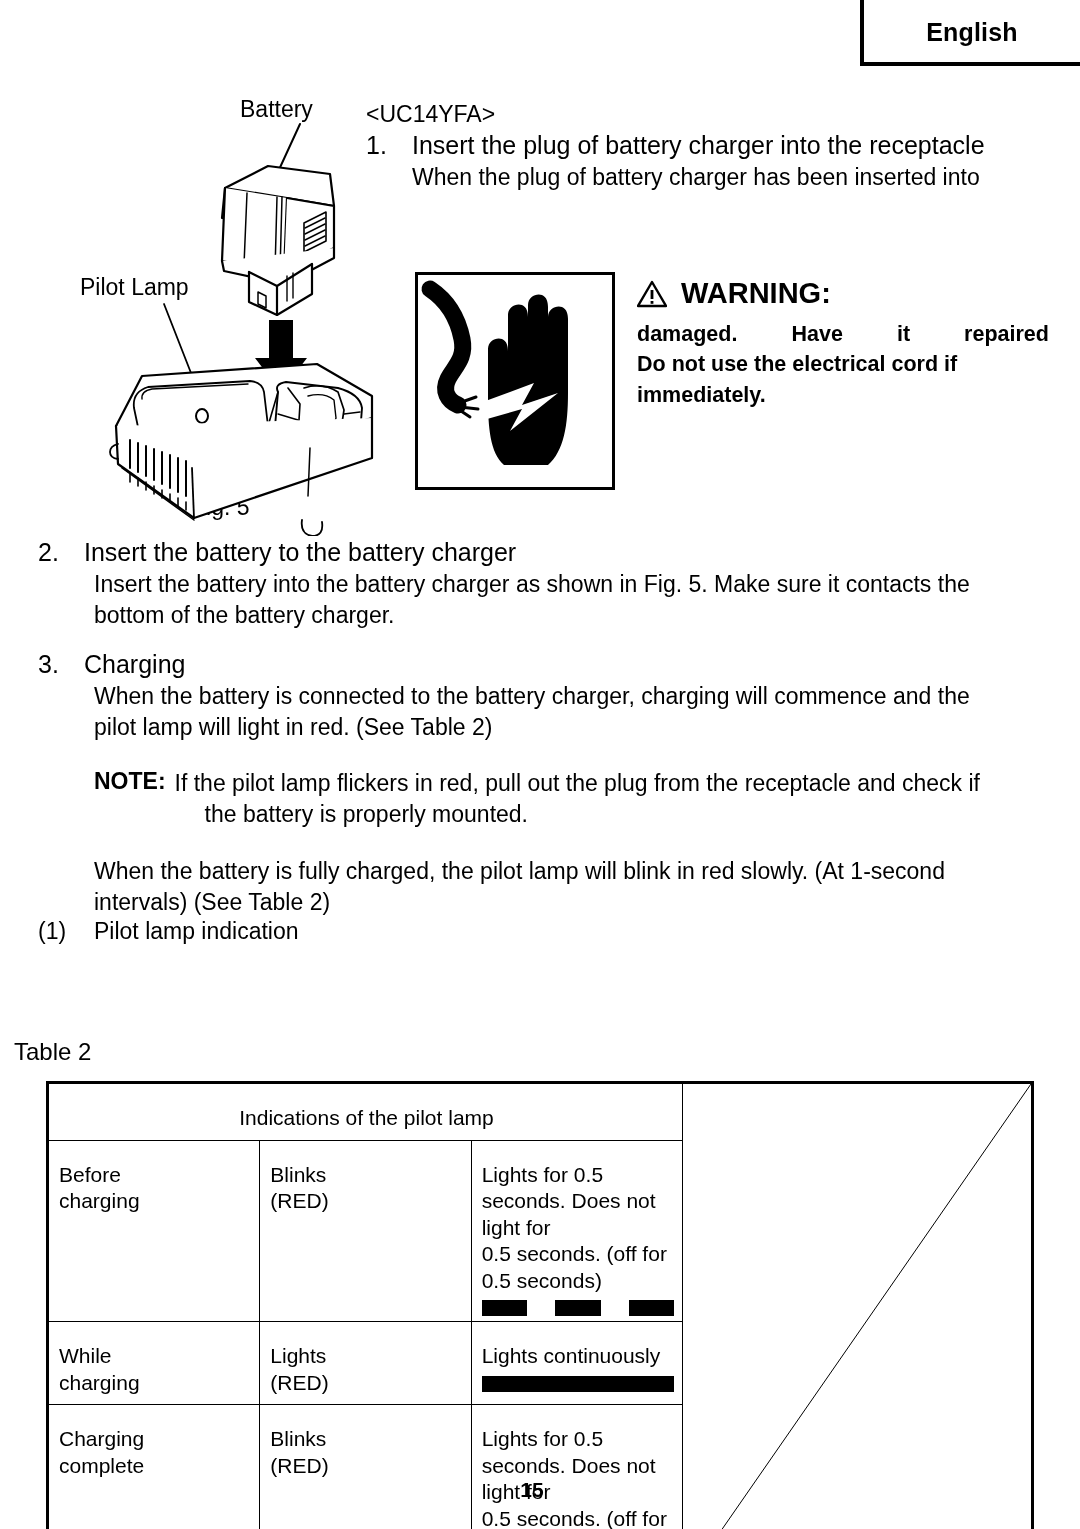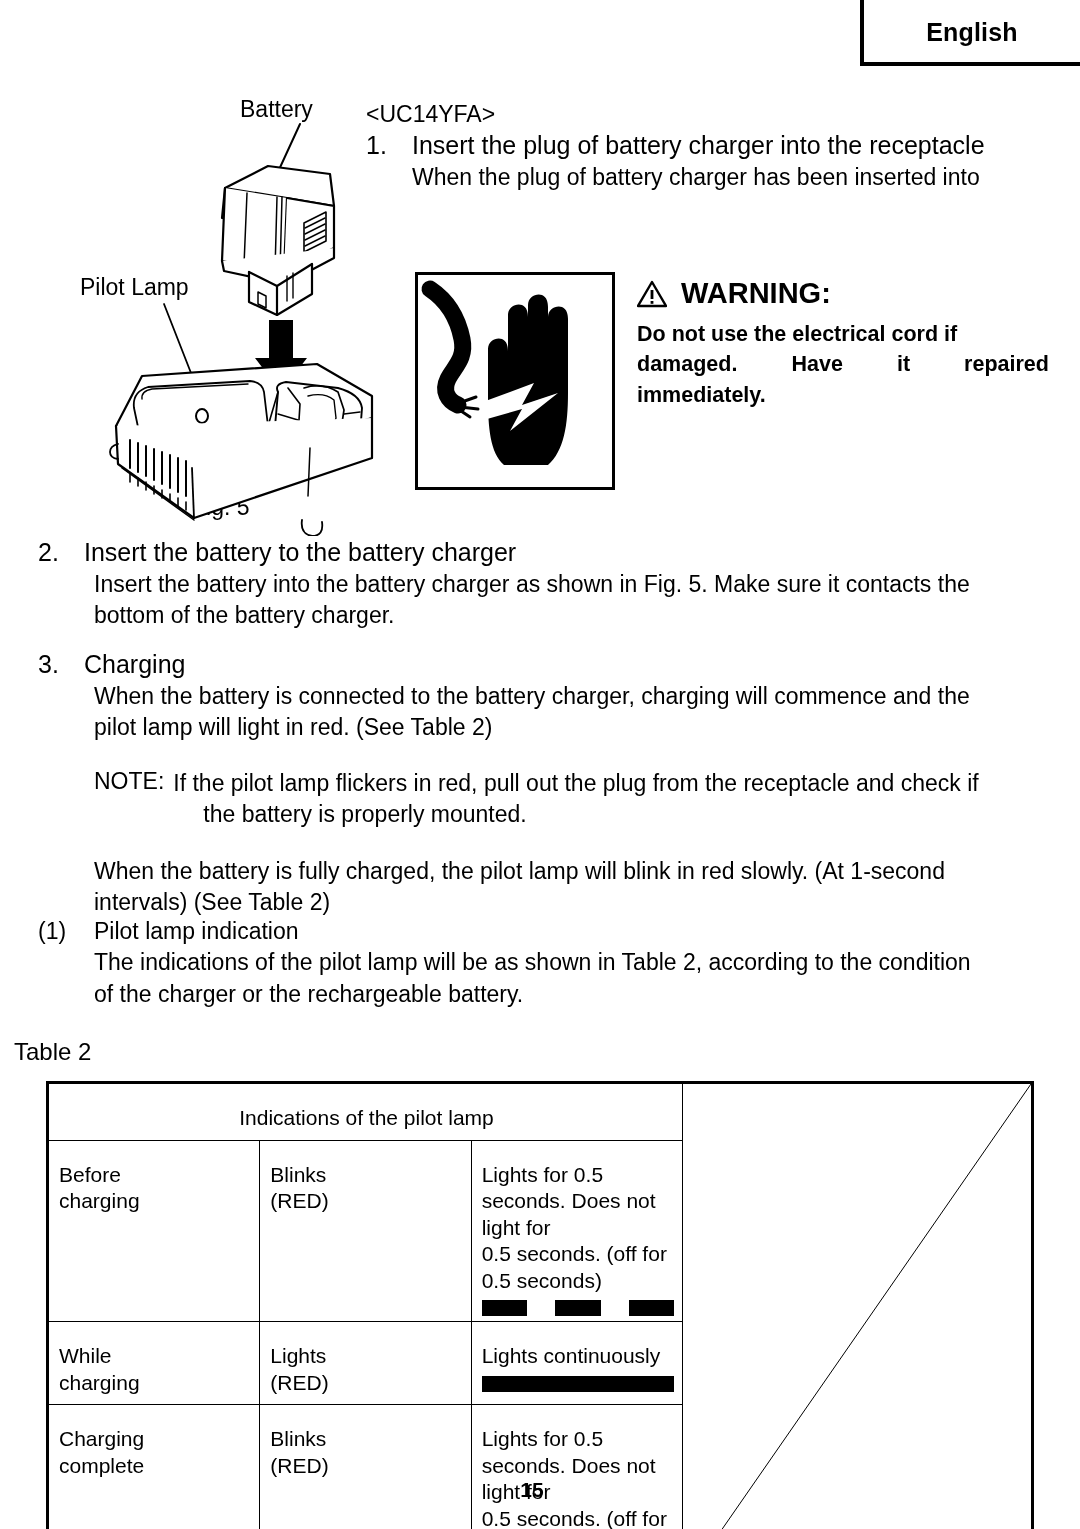--- a/index.html
+++ b/index.html
@@ -158,21 +158,21 @@
     font-size: 25px;
     line-height: 1.32;
   }
   .p-body {
     font-size: 23px;
     line-height: 1.36;
   }
   .indent-46 { margin-left: 56px; }
   .note-row { display: flex; align-items: flex-start; }
   .note-lbl {
-    font-weight: normal;
+    font-weight: bold;
     font-size: 23px;
     flex: 0 0 auto;
     padding-right: 9px;
   }
   .note-txt { font-size: 23px; line-height: 1.36; }
   .note-txt .ind { display:block; margin-left: 30px; }
 
   
   .table-title {
     position: absolute;
@@ -397,27 +397,27 @@
     <div class="warn-title">
       <svg width="30" height="28" viewBox="0 0 30 28">
         <path d="M15,2 L29,26 L1,26 Z" fill="none" stroke="#000" stroke-width="2.4" stroke-linejoin="round"></path>
         <rect x="13.6" y="10" width="2.8" height="9" fill="#000"></rect>
         <rect x="13.6" y="21" width="2.8" height="2.8" fill="#000"></rect>
       </svg>
       <span>WARNING:</span>
     </div>
     <div class="warn-body">
       <div class="warn-line-j">
-        <span>Do not use the electrical cord if</span>
-      </div>
-      <div class="warn-line-j">
         <span>damaged.</span>
         <span>Have</span>
         <span>it</span>
         <span>repaired</span>
+      </div>
+      <div class="warn-line-j">
+        <span>Do not use the electrical cord if</span>
       </div>
       <div>immediately.</div>
     </div>
   </div>
 </div>
 
 <div class="prose" style="top:536px;">
   <div class="step-row">
     <span class="step-num">2.</span>
     <span class="p-head">Insert the battery to the battery charger</span>
@@ -452,24 +452,20 @@
     <div>When the battery is fully charged, the pilot lamp will blink in red slowly. (At 1-second</div>
     <div>intervals) (See Table 2)</div>
   </div>
 </div>
 
 <div class="prose" style="top:916px;">
   <div class="step-row">
     <span class="step-num" style="width:56px;flex:0 0 56px;font-size:23px;">(1)</span>
     <span class="p-body">Pilot lamp indication</span>
   </div>
-  <div class="p-body" style="margin-left:56px;">
-    <div>The indications of the pilot lamp will be as shown in Table 2, according to the condition</div>
-    <div>of the charger or the rechargeable battery.</div>
-  </div>
 </div>
 
 <div class="table-title">Table 2</div>
 
 <table class="pilot-table">
   <tbody>
     <tr>
       <td class="hdr" colspan="3">Indications of the pilot lamp</td>
       <td class="c-note slash-cell" rowspan="4">
         <svg viewBox="0 0 330 100" preserveAspectRatio="none">

